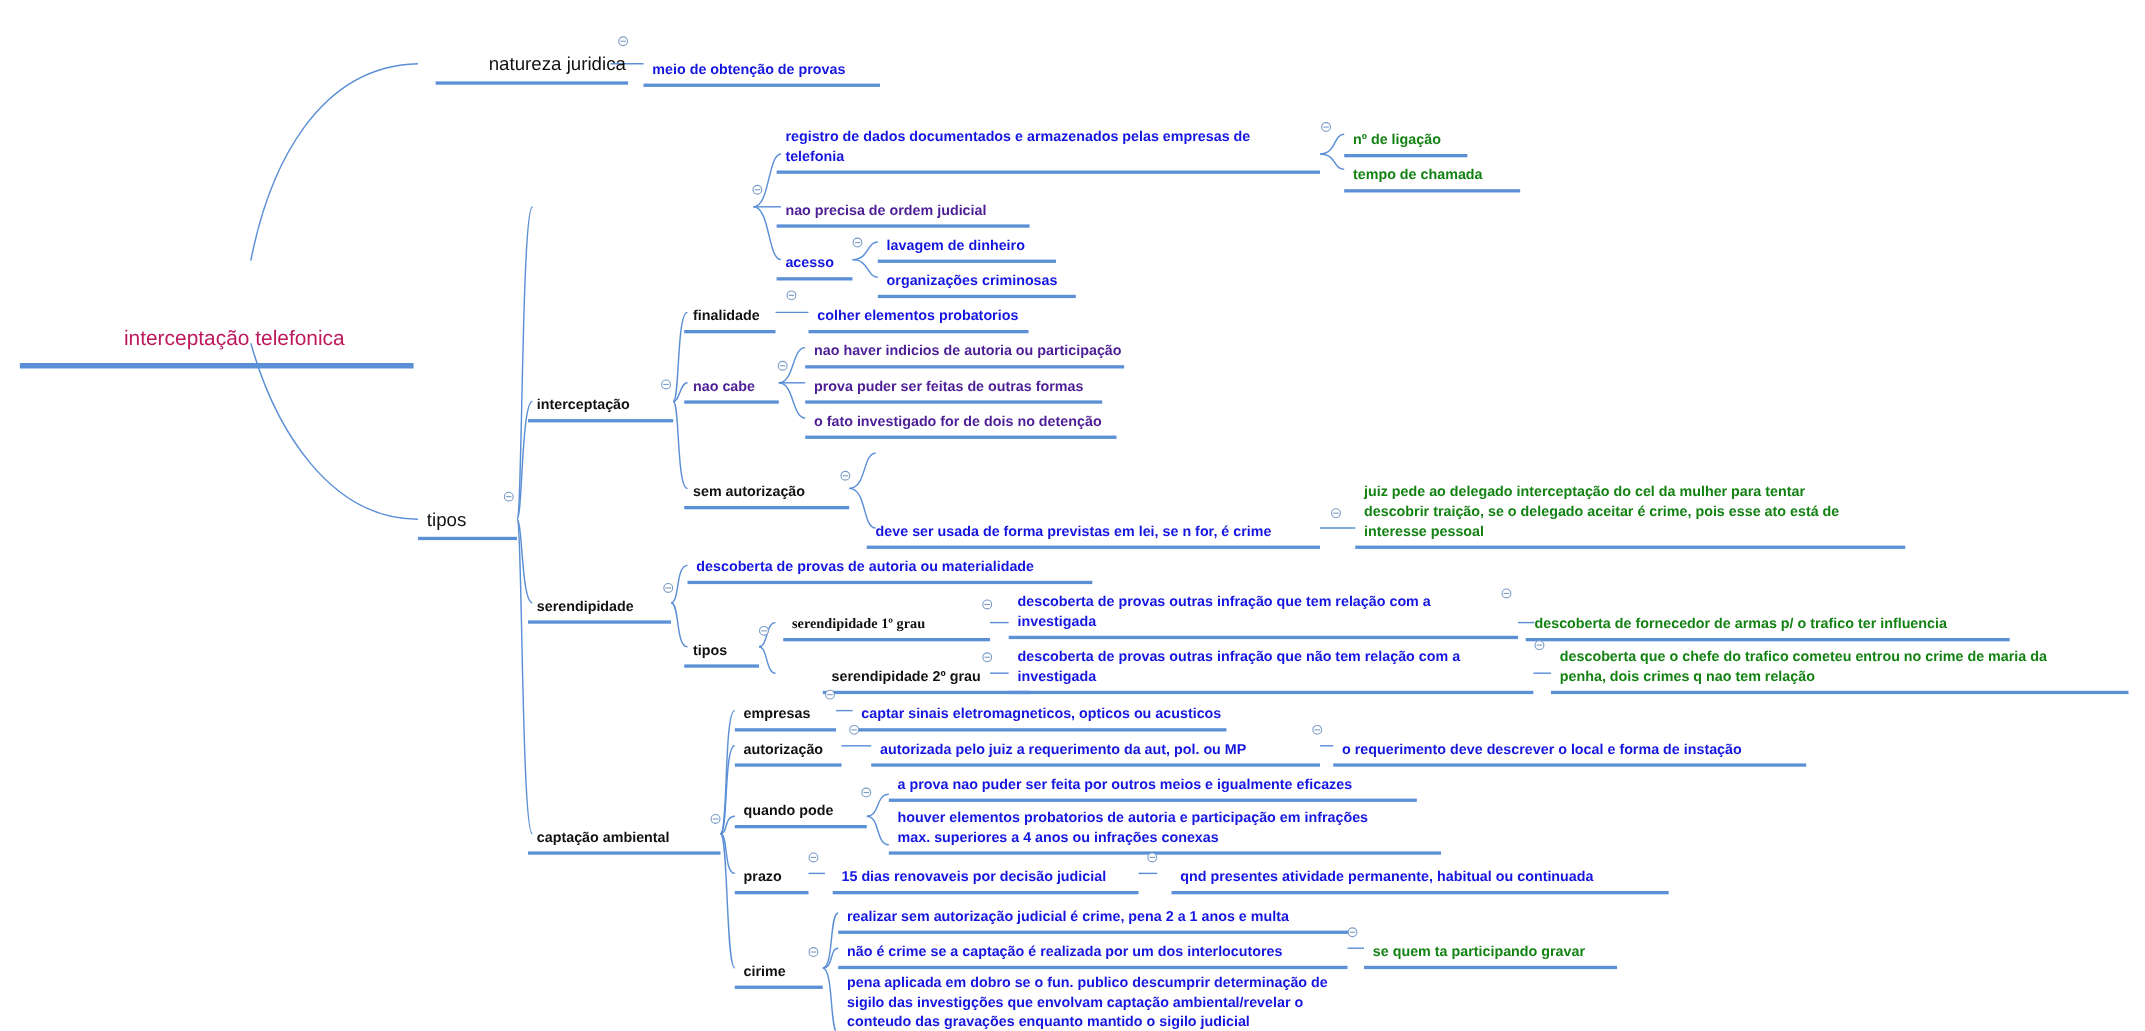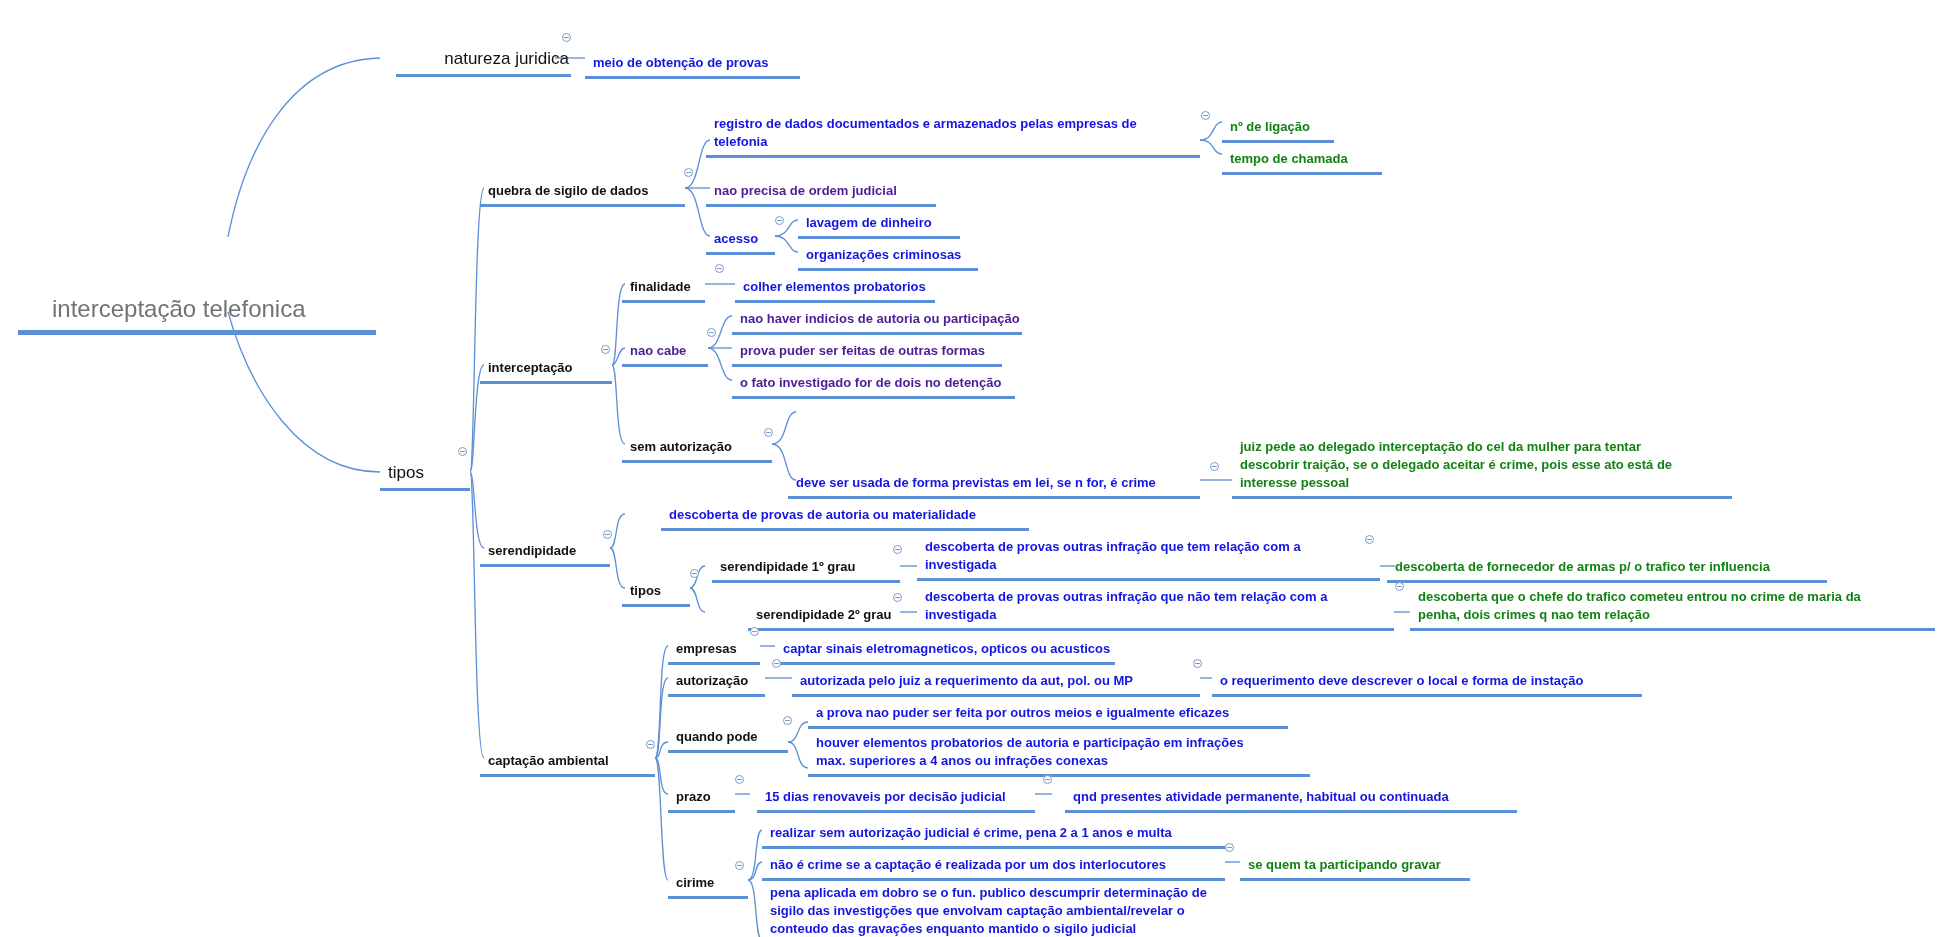--- a/index.html
+++ b/index.html
@@ -4,22 +4,22 @@
   <style>
     html, body { margin: 0; padding: 0; background: #ffffff; }
     body { width: 1950px; height: 937px; position: relative; overflow: hidden;
            font-family: "Liberation Sans", "DejaVu Sans", sans-serif; }
     #canvas { position: absolute; left: 0; top: 0; width: 1950px; height: 937px; }
     svg.links { position: absolute; left: 0; top: 0; width: 1950px; height: 937px; pointer-events: none; }
     svg.links path { fill: none; stroke: #5b8fd6; stroke-width: 1.3; }
     .node { position: absolute; box-sizing: border-box; border-bottom: 3px solid #5b8fd6;
             padding: 0 2px 4px 8px; font-size: 13px; line-height: 18px; font-weight: bold;
             white-space: pre-line; cursor: pointer; }
-    .node.root { border-bottom-width: 5px; font-size: 24px; line-height: 34px; font-weight: normal;
-                 padding-left: 34px; color: #737373; }
+    .node.root { border-bottom-width: 5px; font-size: 19px; line-height: 34px; font-weight: normal;
+                 padding-left: 34px; color: #be185d; text-align: center; }
     .node.l1 { font-size: 17px; line-height: 22px; font-weight: normal; color: #111; }
     .black { color: #111; }
     .blue { color: #1515e0; }
     .red { color: #4c1d95; }
     .green { color: #138213; }
     .toggle { position: absolute; width: 9px; height: 9px; border: 1px solid #7a9cc6; border-radius: 50%;
               box-sizing: border-box; background: #fff; cursor: pointer; }
     .toggle::after { content: ""; position: absolute; left: 1px; right: 1px; top: 3px; height: 1px; background: #7a9cc6; }
   </style>
 </head>
@@ -95,23 +95,20 @@
   <span class="toggle" style="left:562px; top:33px;"></span>
   <div class="node blue" style="left:585px; top:36px; width:215px;">
     <span>meio de obtenção de provas</span>
   </div>
 
   <div class="node l1" style="left:380px; top:440px; width:90px;">
     <span>tipos</span>
   </div>
   <span class="toggle" style="left:458px; top:447px;"></span>
 
-  <div class="node black" style="left:480px; top:164px; width:205px;">
-    <span>quebra de sigilo de dados</span>
-  </div>
   <span class="toggle" style="left:684px; top:168px;"></span>
 
   <div class="node blue" style="left:706px; top:97px; width:494px;">
     <span>registro de dados documentados e armazenados pelas empresas de
 telefonia</span>
   </div>
   <span class="toggle" style="left:1201px; top:111px;"></span>
   <div class="node green" style="left:1222px; top:100px; width:112px;">
     <span>nº de ligação</span>
   </div>
@@ -173,30 +170,30 @@
     <span>juiz pede ao delegado interceptação do cel da mulher para tentar
 descobrir traição, se o delegado aceitar é crime, pois esse ato está de
 interesse pessoal</span>
   </div>
 
   <div class="node black" style="left:480px; top:524px; width:130px;">
     <span>serendipidade</span>
   </div>
   <span class="toggle" style="left:603px; top:530px;"></span>
 
-  <div class="node blue" style="left:625px; top:488px; width:368px;margin-left:36px;">
+  <div class="node blue" style="left:625px; top:488px; width:368px;">
     <span>descoberta de provas de autoria ou materialidade</span>
   </div>
 
   <div class="node black" style="left:622px; top:564px; width:68px;">
     <span>tipos</span>
   </div>
   <span class="toggle" style="left:690px; top:569px;"></span>
 
-  <div class="node black" style="left:712px; top:540px; width:188px;">
+  <div class="node black" style="left:712px; top:540px; width:188px;font-family:Liberation Serif, serif;">
     <span>serendipidade 1º grau</span>
   </div>
   <span class="toggle" style="left:893px; top:545px;"></span>
   <div class="node blue" style="left:917px; top:520px; width:463px;">
     <span>descoberta de provas outras infração que tem relação com a
 investigada</span>
   </div>
   <span class="toggle" style="left:1365px; top:535px;"></span>
   <div class="node green" style="left:1387px; top:540px; width:440px;">
     <span>descoberta de fornecedor de armas p/ o trafico ter influencia</span>

